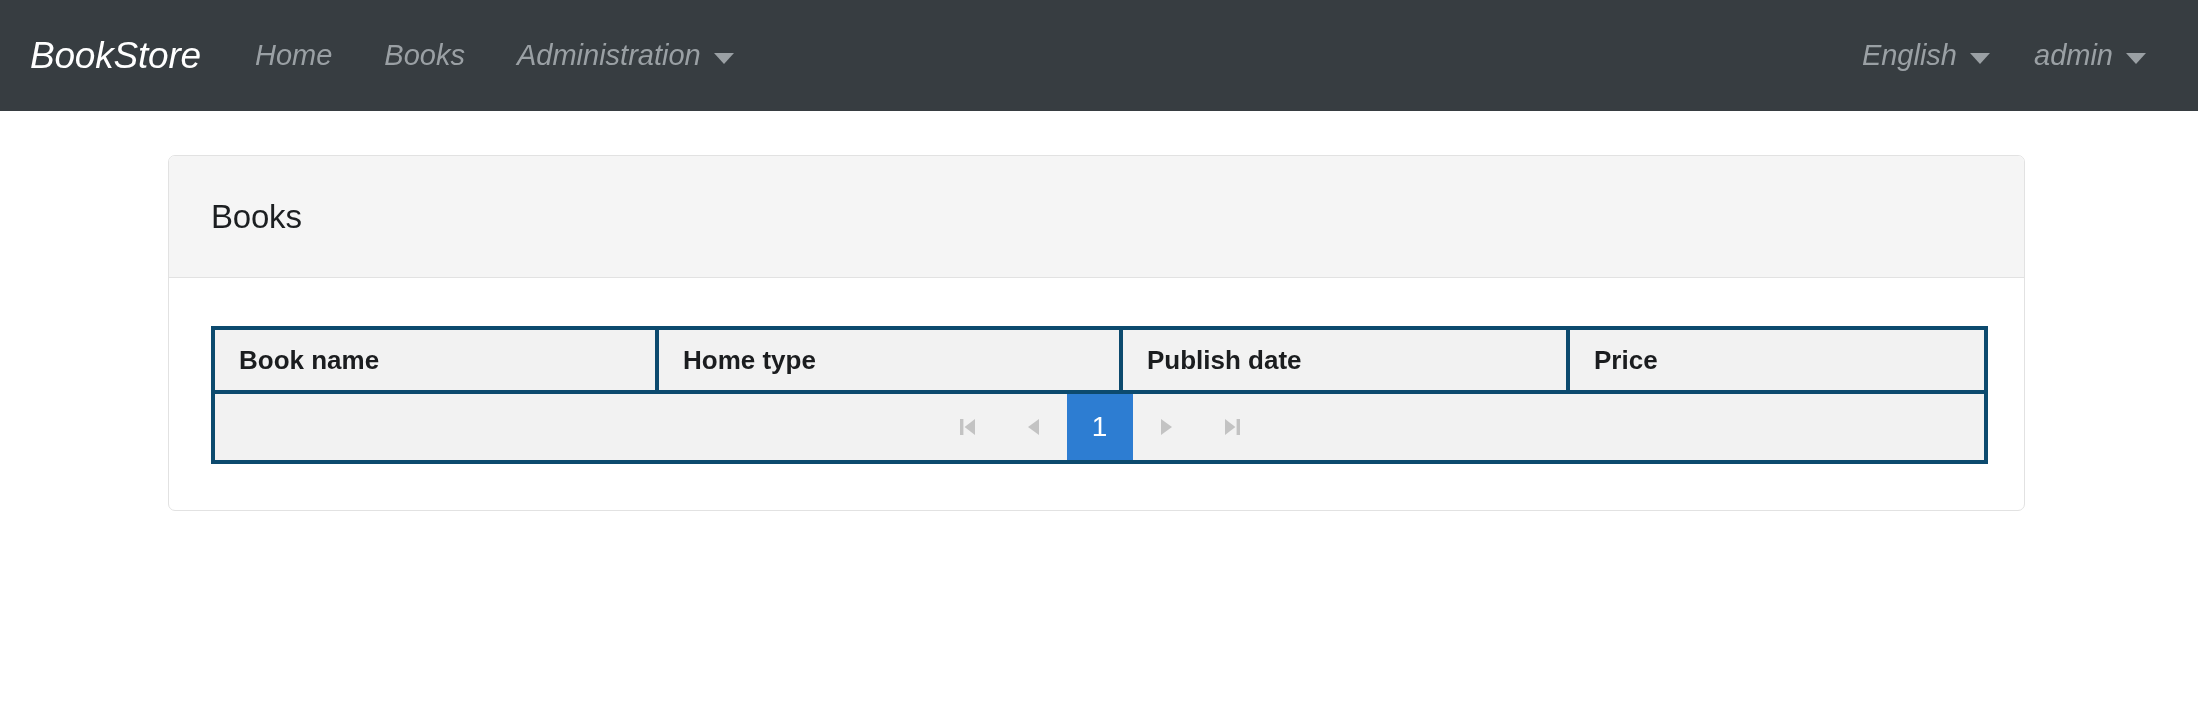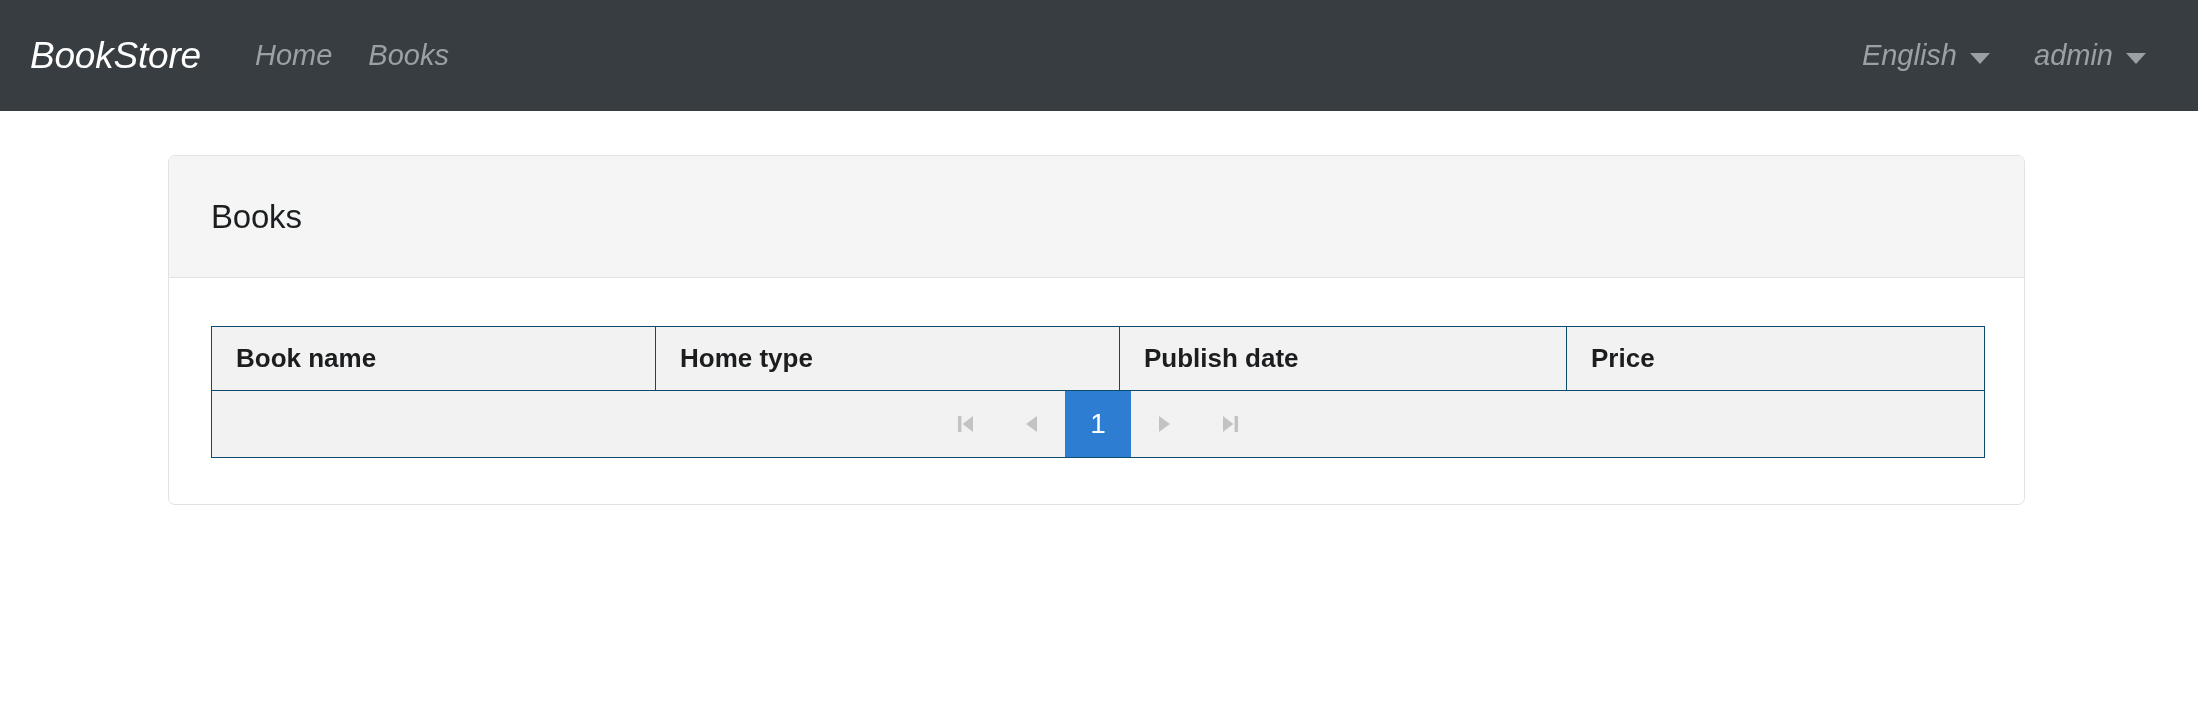--- a/index.html
+++ b/index.html
@@ -24,21 +24,21 @@
   .brand {
     color: #ffffff;
     font-size: 37px;
     letter-spacing: -0.2px;
     white-space: nowrap;
     margin-right: 36px;
   }
   .nav-links {
     display: flex;
     align-items: center;
-    gap: 0px;
+    gap: 16px;
   }
   .nav-link {
     color: #9aa0a4;
     font-size: 29px;
     padding: 0 18px;
     white-space: nowrap;
     display: flex;
     align-items: center;
     gap: 13px;
     cursor: pointer;
@@ -88,21 +88,21 @@
     padding: 48px 42px 46px 42px;
   }
 
   
   table.grid {
     width: 100%;
     border-collapse: collapse;
     table-layout: fixed;
   }
   table.grid th, table.grid td {
-    border: 1px solid #0c4a6e;
+    border: 4px solid #0c4a6e;
     text-align: left;
     padding: 0 24px;
     font-size: 26px;
     color: #222426;
     vertical-align: middle;
   }
   table.grid thead th {
     background: #f2f2f2;
     font-weight: bold;
     height: 64px;
@@ -157,20 +157,24 @@
   <div class="nav-links">
 
     <div class="nav-link">
       <span>Home</span>
     </div>
 
     <div class="nav-link">
       <span>Books</span>
     </div>
 
+    <div class="nav-link">
+      <span>Administration</span>
+      <span class="caret"></span>
+    </div>
 
   </div>
 
   <div class="nav-right">
 
     <div class="nav-link">
       <span>English</span>
       <span class="caret"></span>
     </div>
 

